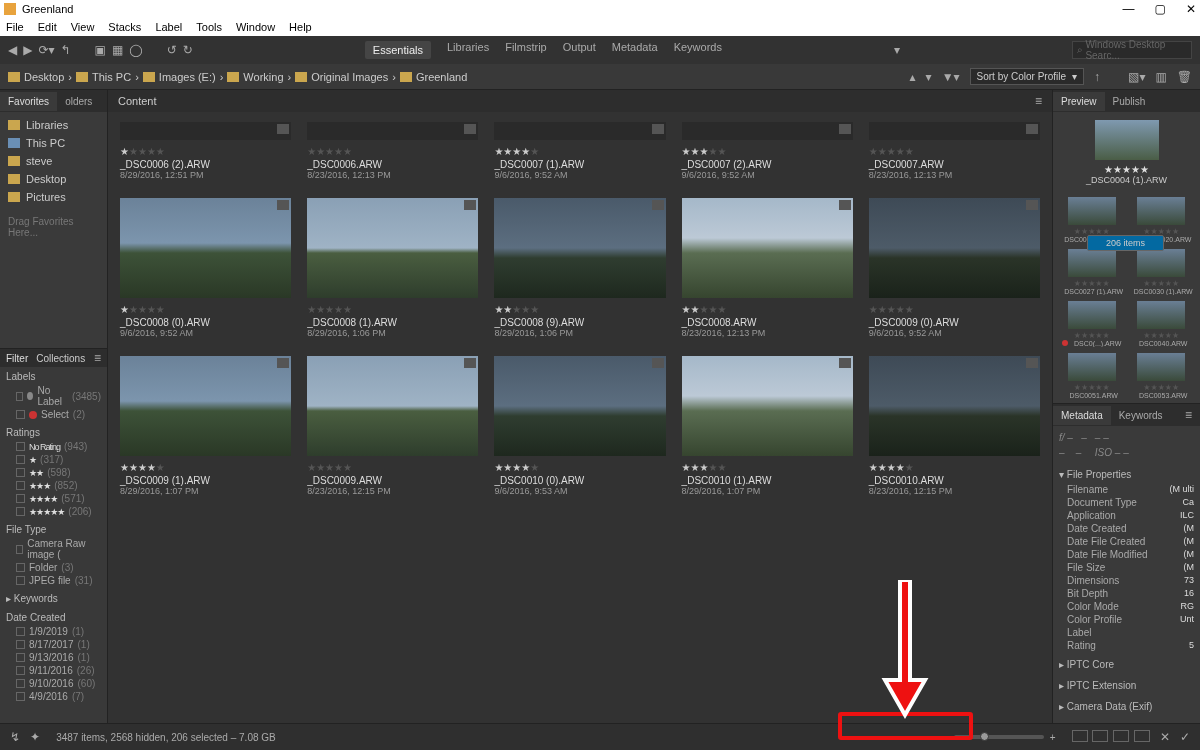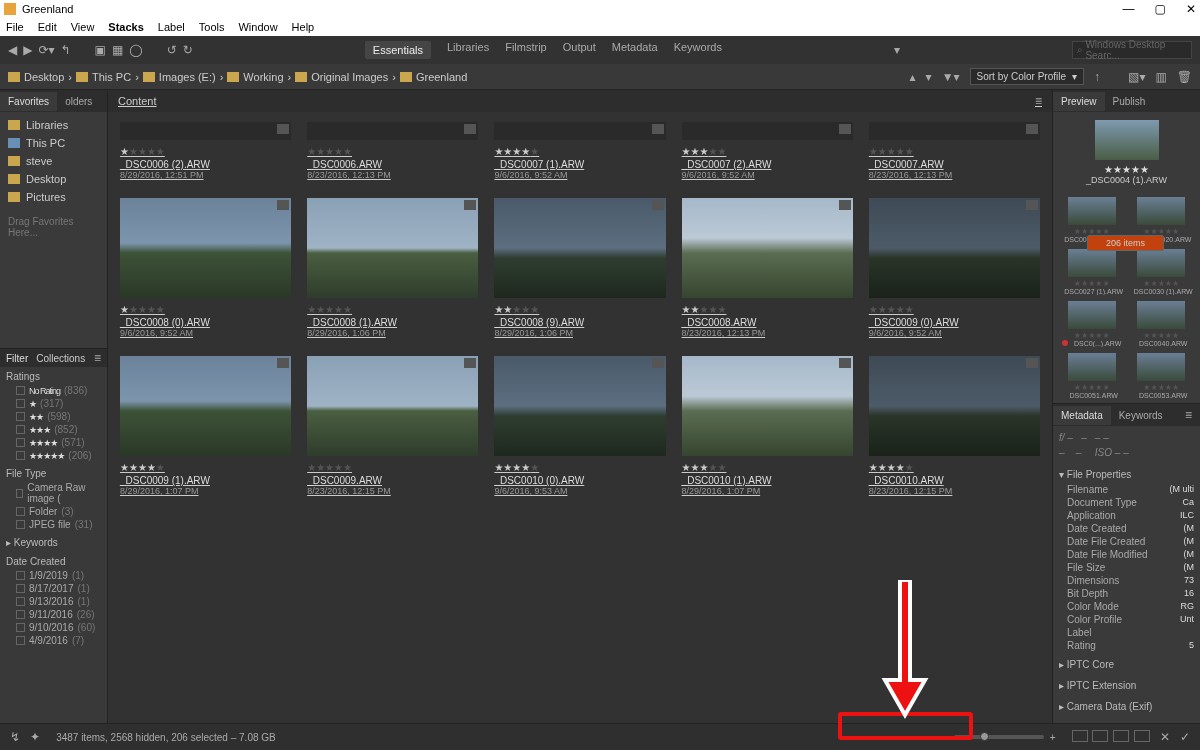--- a/index.html
+++ b/index.html
@@ -48,21 +48,21 @@
 .filter-group { padding:2px 6px; }
 .filter-group .ghdr { color:#bbb; padding:2px 0; }
 .filter-row { display:flex; align-items:center; gap:4px; padding:1px 0 1px 10px; color:#aaa; }
 .filter-row .cb { width:9px; height:9px; border:1px solid #666; }
 .filter-row .dot { width:8px; height:8px; border-radius:50%; background:#888; }
 .filter-row .dot.r { background:#c33; }
 .star { color:#ddd; font-size:9px; letter-spacing:-1px; }
 .cnt { color:#777; }
 
 
-.content-col { flex:1; background:#323232; display:flex; flex-direction:column;text-decoration:underline; }
+.content-col { flex:1; background:#323232; display:flex; flex-direction:column; }
 .content-hdr { height:22px; background:#2d2d2d; display:flex; align-items:center; padding:0 10px; font-size:11px; }
 .grid-wrap { flex:1; overflow:hidden; padding:10px 12px; }
 .thumb-grid { display:grid; grid-template-columns:repeat(5,1fr); gap:18px 16px; }
 .thumb { display:flex; flex-direction:column; }
 .thumb .imgbox { height:100px; background:linear-gradient(180deg,#6b8299 0%,#7c95ad 45%,#3d5238 55%,#2a3826 100%); position:relative; }
 .thumb.first-row .imgbox { height:18px; background:#2a2a2a; }
 .thumb .tag-ic { position:absolute; top:2px; right:2px; width:12px; height:10px; background:#555; }
 .thumb .stars { font-size:10px; color:#ccc; margin-top:6px; }
 .thumb .stars.dim { color:#555; }
 .thumb .fname { font-size:10px; color:#ddd; margin-top:2px; }
@@ -74,21 +74,21 @@
 .preview-area { padding:8px; text-align:center; }
 .preview-area .pimg { width:64px; height:40px; background:linear-gradient(#7f99b0,#4a5d46); margin:0 auto 4px; }
 .preview-area .pstars { font-size:10px; color:#ddd; }
 .preview-area .pname { font-size:9px; color:#ccc; }
 .mini-grid { display:grid; grid-template-columns:1fr 1fr; gap:6px 4px; padding:4px 6px; }
 .mini { text-align:center; }
 .mini .mimg { width:48px; height:28px; background:linear-gradient(#6a7f95,#3a4a3a); margin:0 auto 2px; }
 .mini .mstars { font-size:8px; color:#555; }
 .mini .mname { font-size:7px; color:#aaa; white-space:nowrap; overflow:hidden; }
 .mini .rdot { width:6px; height:6px; border-radius:50%; background:#c33; display:inline-block; }
-.badge206 { position:absolute; font-size:9px; background:#c2410c; border:1px solid #666; padding:2px 18px; border-radius:2px; }
+.badge206 { position:absolute; font-size:9px; background:#0369a1; border:1px solid #666; padding:2px 18px; border-radius:2px; }
 
 
 .meta-panel { border-top:1px solid #222; flex:1; overflow:hidden; font-size:10px; }
 .meta-panel .panel-tabs { background:#2d2d2d; }
 .meta-top { padding:6px; display:flex; gap:8px; color:#888; }
 .meta-top .col { display:flex; flex-direction:column; gap:4px; }
 .meta-section { padding:2px 6px; }
 .meta-section .mhdr { color:#bbb; padding:3px 0; cursor:pointer; }
 .meta-kv { display:flex; justify-content:space-between; padding:1px 0 1px 8px; color:#aaa; }
 .meta-kv .v { color:#ddd; font-size:9px; }
@@ -119,21 +119,21 @@
     <span>—</span>
     <span>▢</span>
     <span>✕</span>
   </div>
 </div>
 
 <div class="menubar" id="menubar">
     <span style="cursor: pointer;">File</span>
     <span style="cursor: pointer;">Edit</span>
     <span style="cursor: pointer;">View</span>
-    <span style="cursor: pointer; font-weight: bold;">Stacks</span>
+    <span style="cursor: pointer;">Stacks</span>
     <span style="cursor: pointer;">Label</span>
     <span style="cursor: pointer;">Tools</span>
     <span style="cursor: pointer;">Window</span>
     <span style="cursor: pointer;">Help</span>
   </div>
 
 <div class="toolbar">
   <div class="navbtns">
     <span class="icon-btn">◀</span>
     <span class="icon-btn">▶</span>
@@ -241,26 +241,43 @@
       </div>
     <div class="drag-here">Drag Favorites Here...</div>
 
     <div class="filter-panel">
       <div class="hdr2">
         <span style="color:#ddd">Filter</span>
         <span>Collections</span>
         <span style="margin-left:auto" class="icon-btn">≡</span>
       </div>
       <div class="filter-group">
+        <div class="ghdr">Labels</div>
+        <div id="labellist">
+            <div class="filter-row">
+              <span class="cb"></span>
+              <span class="dot "></span>
+              <span>No Label</span> 
+              <span class="cnt">(3485)</span>
+            </div>
+            <div class="filter-row">
+              <span class="cb"></span>
+              <span class="dot r"></span>
+              <span>Select</span> 
+              <span class="cnt">(2)</span>
+            </div>
+          </div>
+      </div>
+      <div class="filter-group">
         <div class="ghdr">Ratings</div>
         <div id="ratinglist">
             <div class="filter-row">
               <span class="cb"></span>
               <span class="star">No Rating</span> 
-              <span class="cnt">(836)</span>
+              <span class="cnt">(943)</span>
             </div>
             <div class="filter-row">
               <span class="cb"></span>
               <span class="star">★</span> 
               <span class="cnt">(317)</span>
             </div>
             <div class="filter-row">
               <span class="cb"></span>
               <span class="star">★★</span> 
               <span class="cnt">(598)</span>

